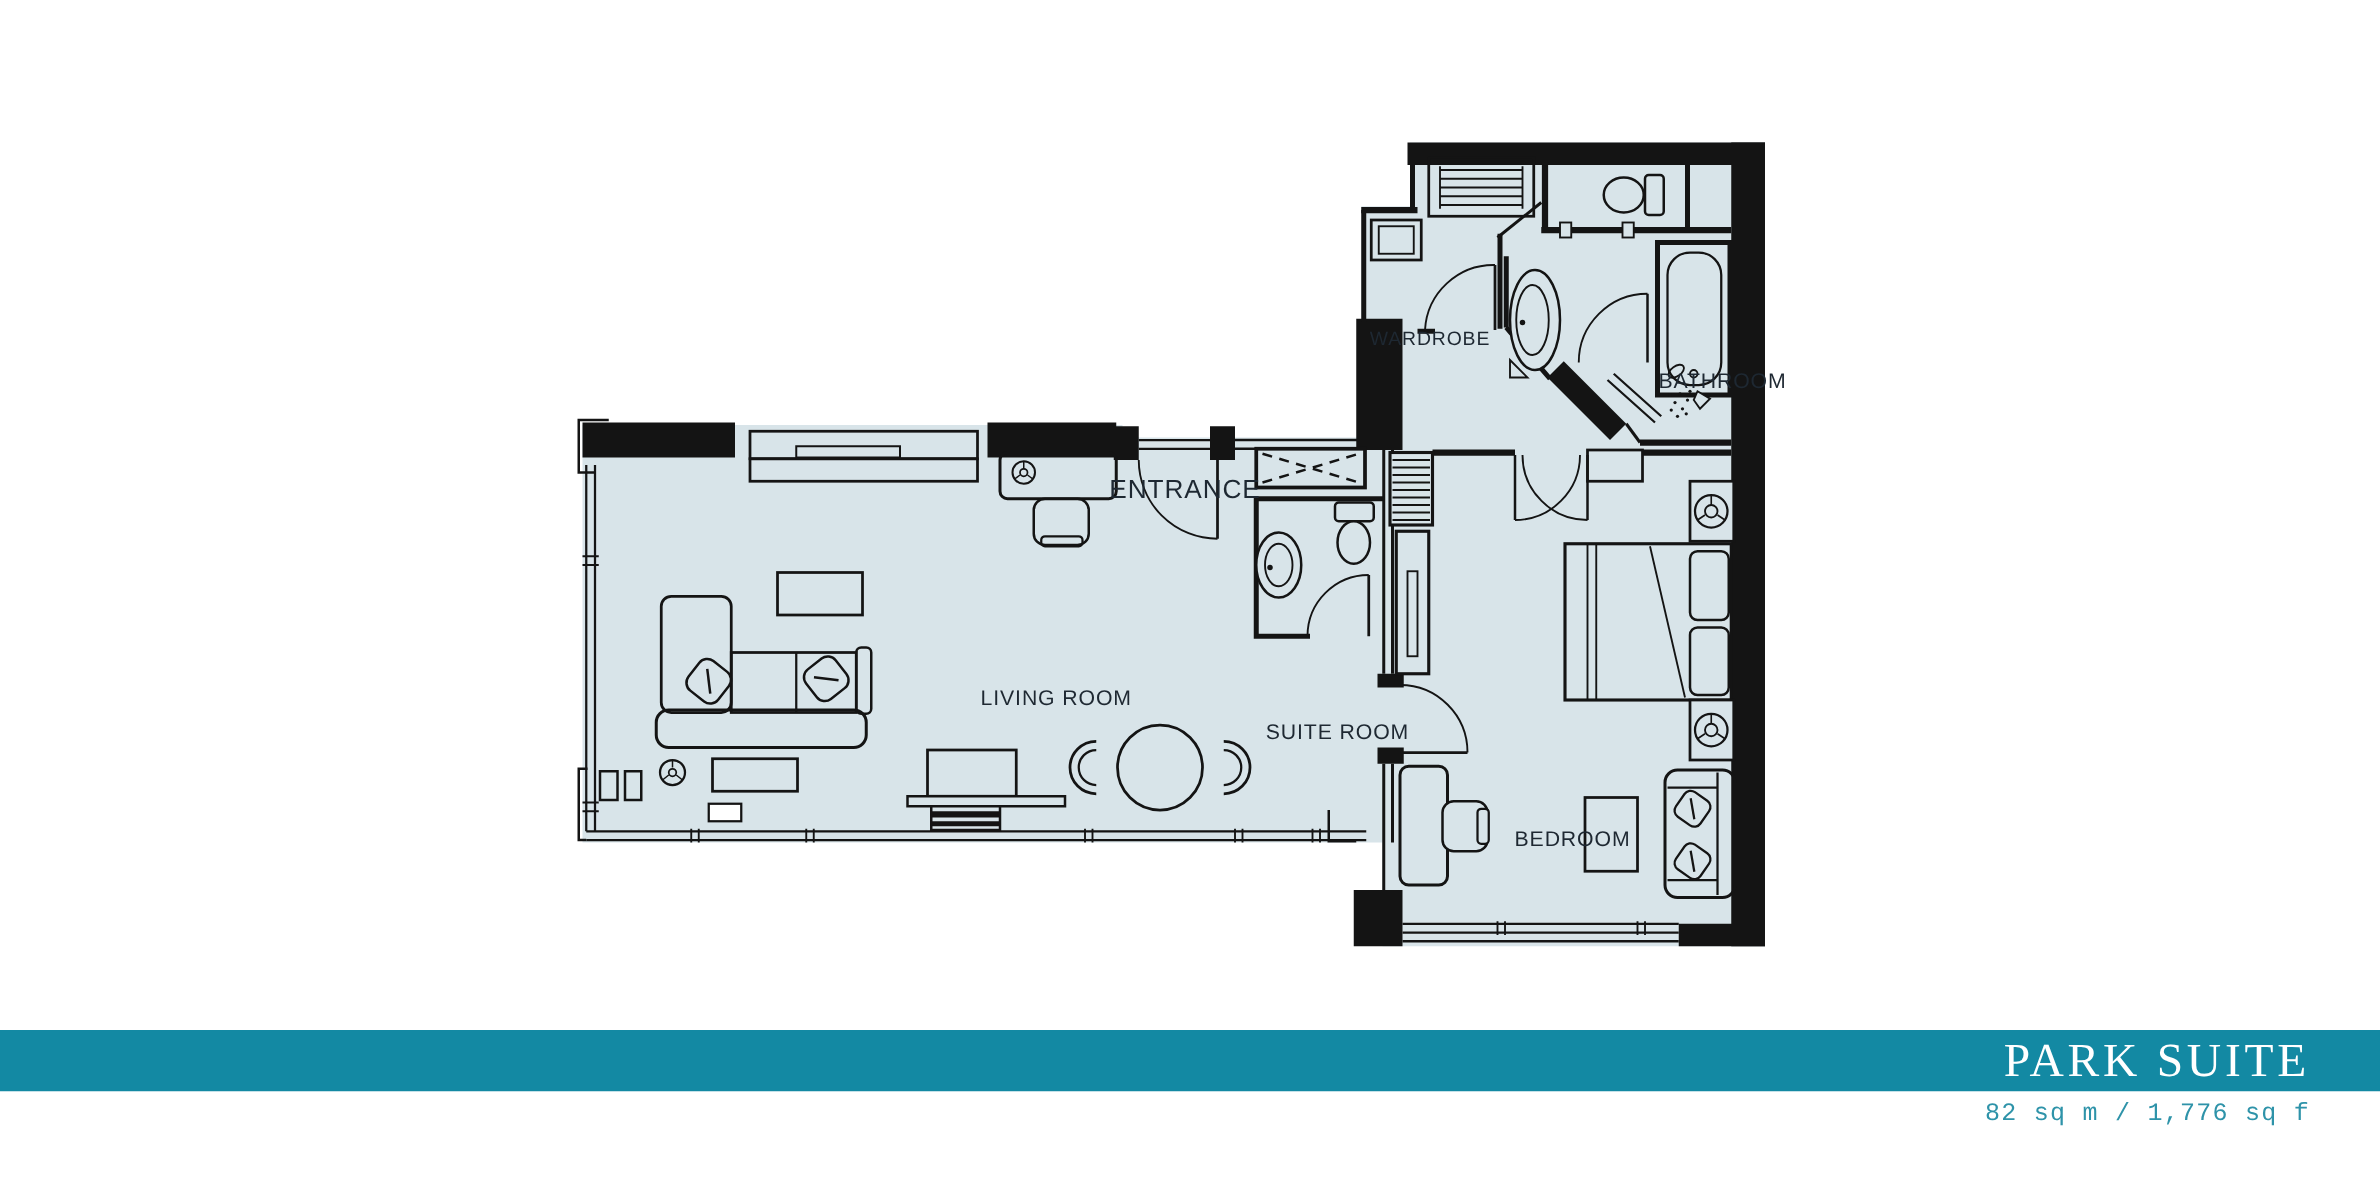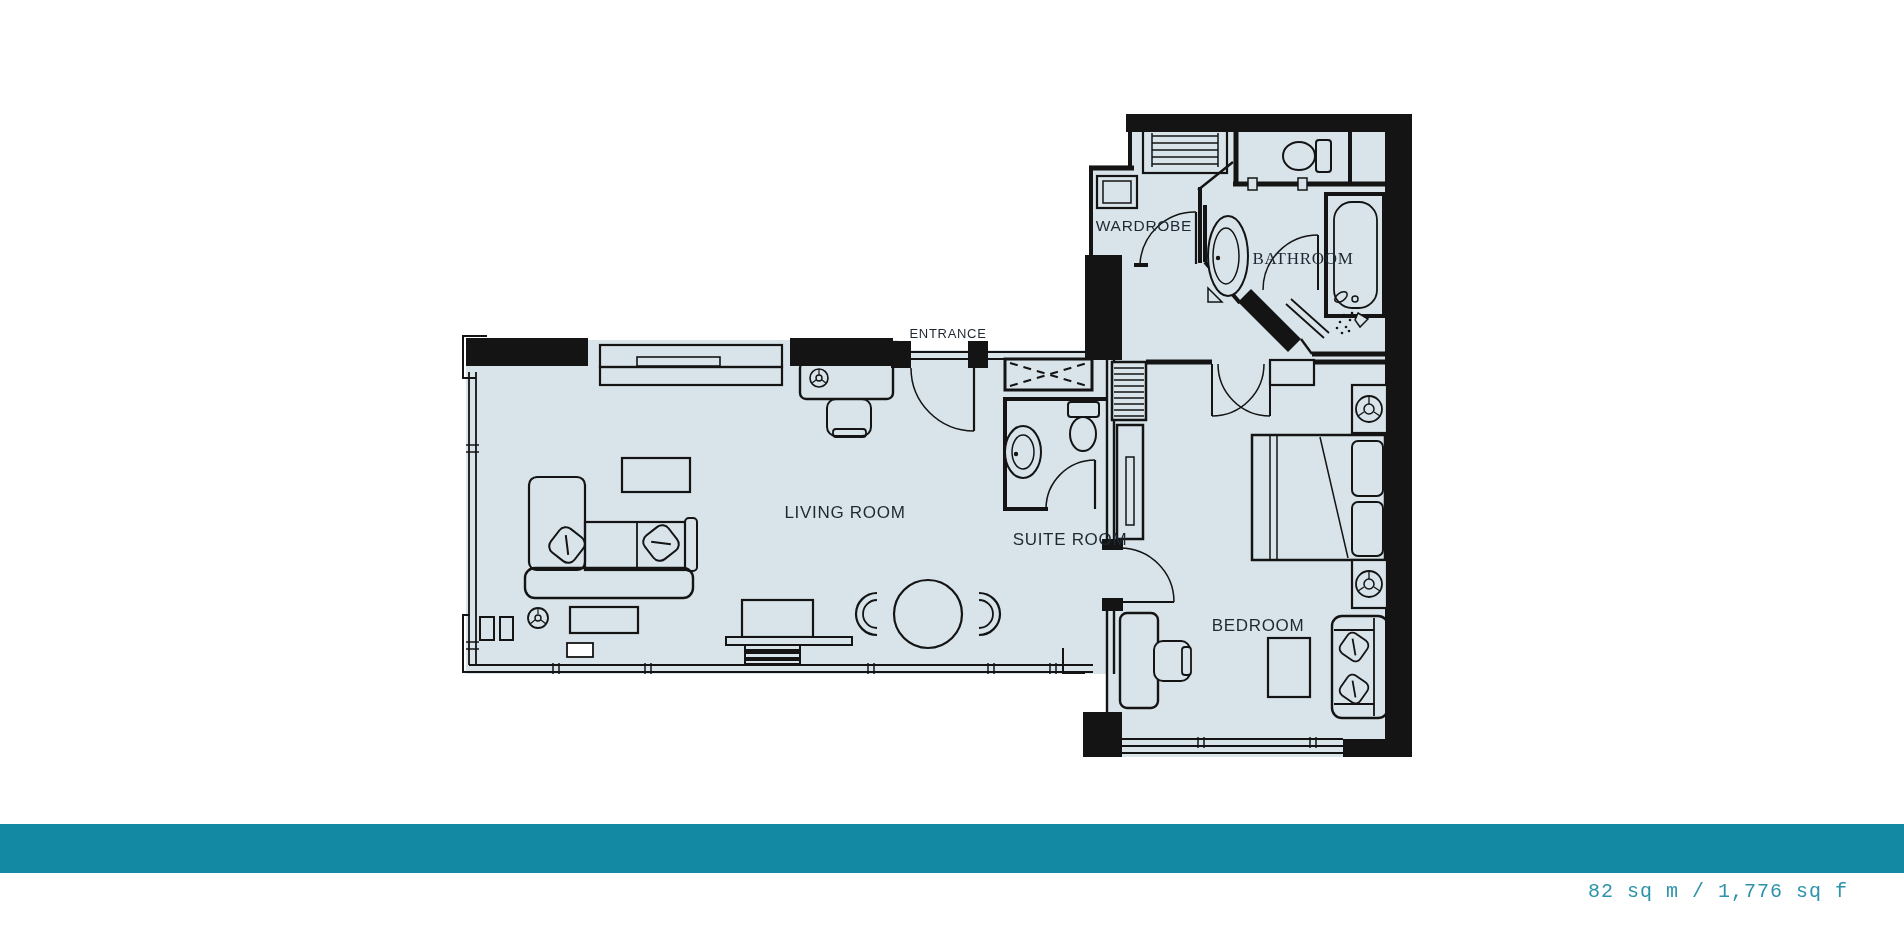--- a/index.html
+++ b/index.html
@@ -15,25 +15,25 @@
 
   
   .fl{fill:var(--floor);}
   .wf{fill:var(--line);stroke:none;}
   .ln{stroke:var(--line);fill:none;}
   .lf{stroke:var(--line);fill:var(--floor);}
   .wh{stroke:var(--line);fill:#ffffff;}
 
   
   .room-label{position:absolute;transform:translateX(-50%);text-align:center;
-    color:#1e2832;font-size:17px;letter-spacing:.7px;line-height:19px;white-space:nowrap;}
+    color:#1e2832;font-size:17px;letter-spacing:.7px;line-height:19px;white-space:nowrap;margin-top:46px;}
   .room-label.wrap{white-space:normal;width:120px;}
-  #lbl-entrance{left:948px;top:324px;font-size:13px;}
+  #lbl-entrance{left:948px;top:336px;font-size:21px;}
   #lbl-wardrobe{left:1144px;top:216px;font-size:15.5px;}
-  #lbl-bathroom{left:1303px;top:249px;font-family:Liberation Serif, serif;}
+  #lbl-bathroom{left:1378px;top:249px;}
   #lbl-living{left:845px;top:503px;text-align:right;}
   #lbl-powder{left:1070px;top:530px;}
   #lbl-bedroom{left:1258px;top:616px;}
 
   
   #banner{position:absolute;left:0;top:824px;width:100%;height:49px;background:var(--banner);}
   #suite-title{position:absolute;right:56px;top:824px;height:49px;line-height:50px;
     color:#ffffff;font-family:"Liberation Serif",serif;font-size:38px;letter-spacing:3px;}
   #suite-area{position:absolute;right:56px;top:880px;color:var(--area_text);
     font-size:20px;letter-spacing:1px;font-family:Liberation Mono, monospace;}
@@ -306,15 +306,16 @@
   </svg>
 
   <div class="room-label" id="lbl-entrance">ENTRANCE</div>
   <div class="room-label" id="lbl-wardrobe">WARDROBE</div>
   <div class="room-label" id="lbl-bathroom">BATHROOM</div>
   <div class="room-label" id="lbl-living">LIVING ROOM</div>
   <div class="room-label wrap" id="lbl-powder">SUITE ROOM</div>
   <div class="room-label" id="lbl-bedroom">BEDROOM</div>
 
   <div id="banner"></div>
+  <div id="suite-title">PARK SUITE</div>
   <div id="suite-area">82 sq m / 1,776 sq f</div>
 
 </div>
 
 </body></html>

